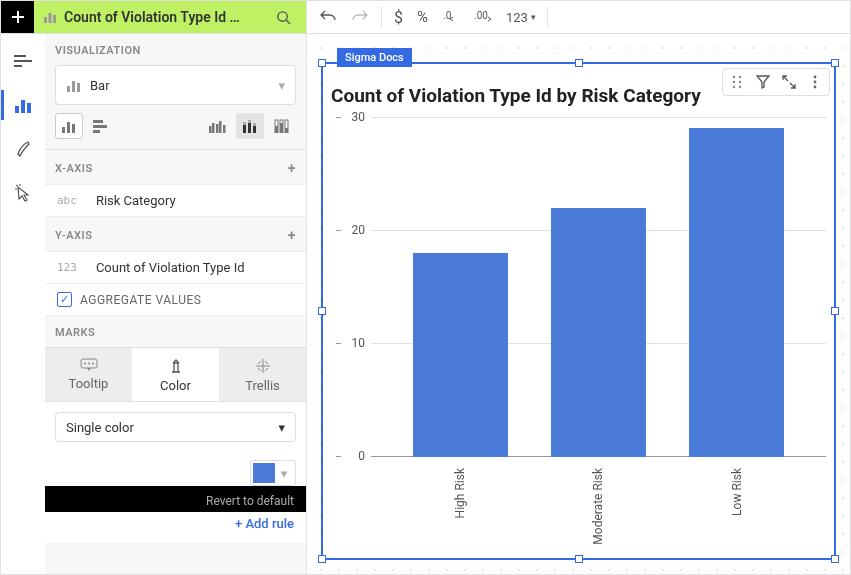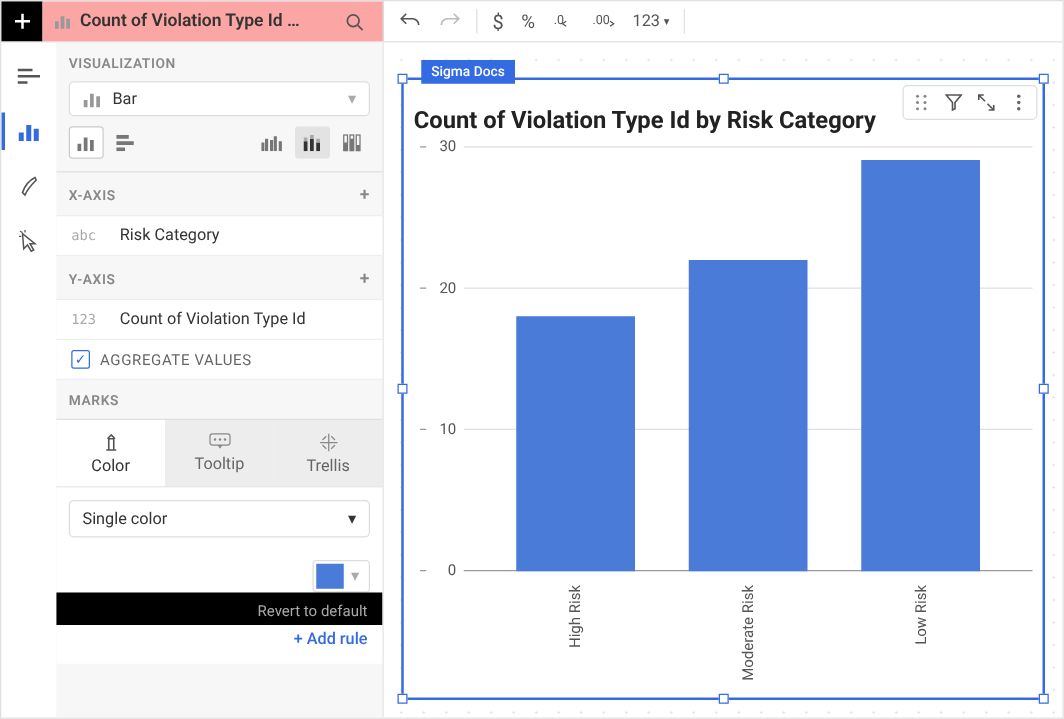--- a/index.html
+++ b/index.html
@@ -1,36 +1,36 @@
 <!DOCTYPE html>
 <html><head>
 <meta charset="utf-8">
 <style>
   * { box-sizing: border-box; margin: 0; padding: 0; font-family: -apple-system, BlinkMacSystemFont, "Segoe UI", Roboto, sans-serif; }
   body { width: 851px; height: 575px; background: #fff; border: 1px solid #e0e0e0; display: flex; flex-direction: column; font-size: 13px; color: #333; overflow: hidden; }
   .top { display: flex; height: 33px; border-bottom: 1px solid #e0e0e0; align-items: stretch; }
   .add-box { width: 33px; background: #000; color: #fff; display: flex; align-items: center; justify-content: center; font-size: 18px; font-weight: bold; cursor: pointer; }
-  .title-area { flex: 0 0 273px; display: flex; align-items: center; padding: 0 8px; gap: 6px; border-right: 1px solid #e0e0e0; background: #fca5a5; }
+  .title-area { flex: 0 0 273px; display: flex; align-items: center; padding: 0 8px; gap: 6px; border-right: 1px solid #e0e0e0; background: #bef264; }
   .title-text { flex: 1; font-weight: 600; font-size: 14px; white-space: nowrap; overflow: hidden; text-overflow: ellipsis; }
   .toolbar { flex: 1; display: flex; align-items: center; padding: 0 6px; gap: 2px; }
   .tbtn { width: 30px; height: 26px; display: flex; align-items: center; justify-content: center; color: #555; cursor: pointer; border-radius: 3px; font-size: 14px; }
   .tbtn.txt { width: auto; padding: 0 6px; font-size: 13px; font-family: inherit; }
   .tsep { width: 1px; height: 20px; background: #e0e0e0; margin: 0 4px; }
   .fx { flex: 1; display: flex; align-items: center; gap: 6px; padding: 0 8px; border-left: 1px solid #e0e0e0; height: 100%; }
   .fx-label { font-style: italic; color: #888; }
   .main { flex: 1; display: flex; overflow: hidden; }
   .rail { width: 44px; display: flex; flex-direction: column; align-items: center; padding-top: 12px; gap: 14px; }
   .rail-btn { width: 30px; height: 30px; display: flex; align-items: center; justify-content: center; cursor: pointer; border-radius: 4px; color: #555; position: relative; }
   .rail-btn.active { color: #356be2; }
   .rail-btn.active::before { content: ""; position: absolute; left: -7px; top: 0; bottom: 0; width: 3px; background: #356be2; }
   .panel { width: 262px; background: #f7f7f7; border-right: 1px solid #e5e5e5; overflow-y: auto; display: flex; flex-direction: column; }
   .sec-head { font-size: 11px; font-weight: 600; color: #888; letter-spacing: .5px; padding: 10px 10px 8px; display: flex; justify-content: space-between; align-items: center; }
   .sec-head .plus { color: #888; cursor: pointer; font-size: 14px; }
   .chart-sel { margin: 0 10px 8px; }
-  .sel { background: #fff; border: 1px solid #ddd; border-radius: 4px; padding: 6px 10px; display: flex; align-items: center; gap: 8px; cursor: pointer; height: 28px; }
+  .sel { background: #fff; border: 1px solid #ddd; border-radius: 4px; padding: 6px 10px; display: flex; align-items: center; gap: 8px; cursor: pointer; height: 40px; }
   .sel .chev { margin-left: auto; color: #aaa; }
   .sub-row { display: flex; padding: 0 10px 10px; gap: 4px; }
   .sub-btn { width: 28px; height: 26px; border: 1px solid transparent; border-radius: 3px; display: flex; align-items: center; justify-content: center; cursor: pointer; color: #555; }
   .sub-btn.sel1 { border: 1px solid #ccc; background: #fff; }
   .sub-btn.shade { background: #e3e3e3; }
   .sub-fill { flex: 1; }
   .section-div { border-top: 1px solid #e0e0e0; }
   .pill { display: flex; align-items: center; gap: 19px; padding: 8px 12px; background: #fff; border-top: 1px solid #eee; border-bottom: 1px solid #eee; cursor: pointer; }
   .pill-type { color: #aaa; font-size: 11px; font-family: ui-monospace, monospace; }
   .agg { display: flex; align-items: center; gap: 8px; padding: 8px 12px; background: #fff; border-bottom: 1px solid #eee; }
@@ -234,35 +234,35 @@
       <span class="pill-type">123</span>
       <span>Count of Violation Type Id</span>
     </div>
     <div class="agg">
       <div class="chk">✓</div>
       <span class="agg-lbl">AGGREGATE VALUES</span>
     </div>
 
     <div class="sec-head">MARKS</div>
     <div class="marks-tabs">
-      <div class="mtab active">
-        <svg class="micon" width="16" height="16" viewBox="0 0 16 16">
-            <path d="M4 14h8M6 14V5h4v9M5 5l3-3 3 3" stroke="#555" fill="none" stroke-width="1.3"></path>
-          </svg>
-        <span>Color</span>
-      </div>
       <div class="mtab">
         <svg class="micon" width="18" height="14" viewBox="0 0 18 14">
             <rect x="1" y="1" width="16" height="9" rx="2" stroke="#888" fill="none"></rect>
             <path d="M7 10l2 3 2-3" fill="#888"></path>
             <circle cx="5" cy="5.5" r="1" fill="#888"></circle>
             <circle cx="9" cy="5.5" r="1" fill="#888"></circle>
             <circle cx="13" cy="5.5" r="1" fill="#888"></circle>
           </svg>
         <span>Tooltip</span>
+      </div>
+      <div class="mtab active">
+        <svg class="micon" width="16" height="16" viewBox="0 0 16 16">
+            <path d="M4 14h8M6 14V5h4v9M5 5l3-3 3 3" stroke="#555" fill="none" stroke-width="1.3"></path>
+          </svg>
+        <span>Color</span>
       </div>
       <div class="mtab">
         <svg class="micon" width="16" height="16" viewBox="0 0 16 16">
             <path d="M8 1v14M1 8h14M3 6l3-3M3 10l3 3M13 6l-3-3M13 10l-3 3" stroke="#888" fill="none"></path>
           </svg>
         <span>Trellis</span>
       </div>
     </div>
     <div class="color-body">
       <div class="color-sel">

